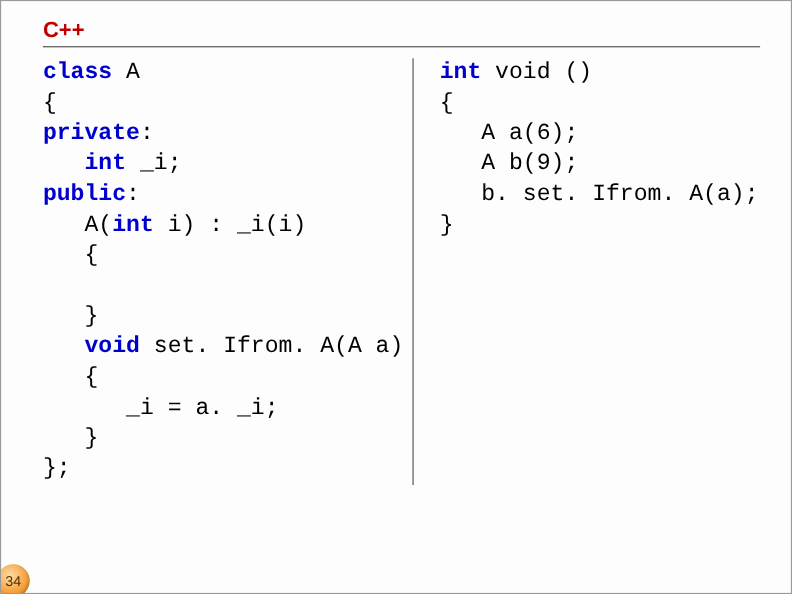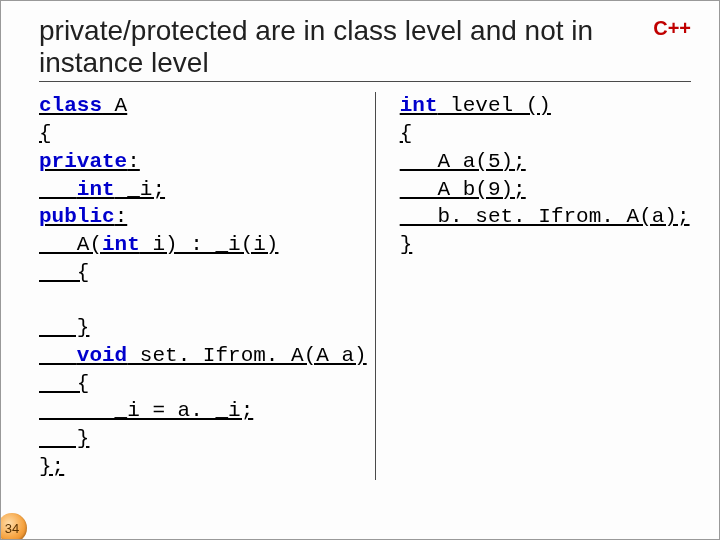--- a/index.html
+++ b/index.html
@@ -49,21 +49,20 @@
   }
   .col.right {
     padding-left: 24px;
   }
   pre.code {
     font-family: Consolas, "Courier New", monospace;
     font-size: 21px;
     line-height: 1.32;
     white-space: pre;
     color: #000;
-    text-decoration: underline;
   }
   .kw { color: #0000cc; font-weight: 600; }
   .pagenum {
     position: absolute;
     left: 0;
     bottom: 0;
     width: 30px;
     height: 30px;
     border-radius: 50%;
     background: radial-gradient(circle at 40% 35%, #ffdca8 0%, #f6a340 55%, #d87410 100%);
@@ -75,21 +74,20 @@
     color: #5a3200;
     transform: translate(-4px, 4px);
   }
 </style>
 </head>
 <body>
 
 <div class="slide">
 
   <div class="title-row">
-    <div class="title">private/protected are in class level and not in instance level</div>
     <div class="lang-badge">C++</div>
   </div>
 
   <div class="columns">
 
     <div class="col left">
 <pre class="code"><span class="kw">class</span><span> A</span>
 <span>{</span>
 <span class="kw">private</span><span>:</span>
    <span class="kw">int</span><span> _i;</span>
@@ -99,23 +97,23 @@
 <span></span>
 <span>   }</span>
    <span class="kw">void</span><span> set. Ifrom. A(A a)</span>
 <span>   {</span>
 <span>      _i = a. _i;</span>
 <span>   }</span>
 <span>};</span></pre>
     </div>
 
     <div class="col right">
-<pre class="code"><span class="kw">int</span><span> level ()</span>
+<pre class="code"><span class="kw">int</span><span> void ()</span>
 <span>{</span>
-<span>   A a(5);</span>
+<span>   A a(6);</span>
 <span>   A b(9);</span>
 <span>   b. set. Ifrom. A(a);</span>
 <span>}</span></pre>
     </div>
 
   </div>
 
   <div class="pagenum">
     <span>34</span>
   </div>

